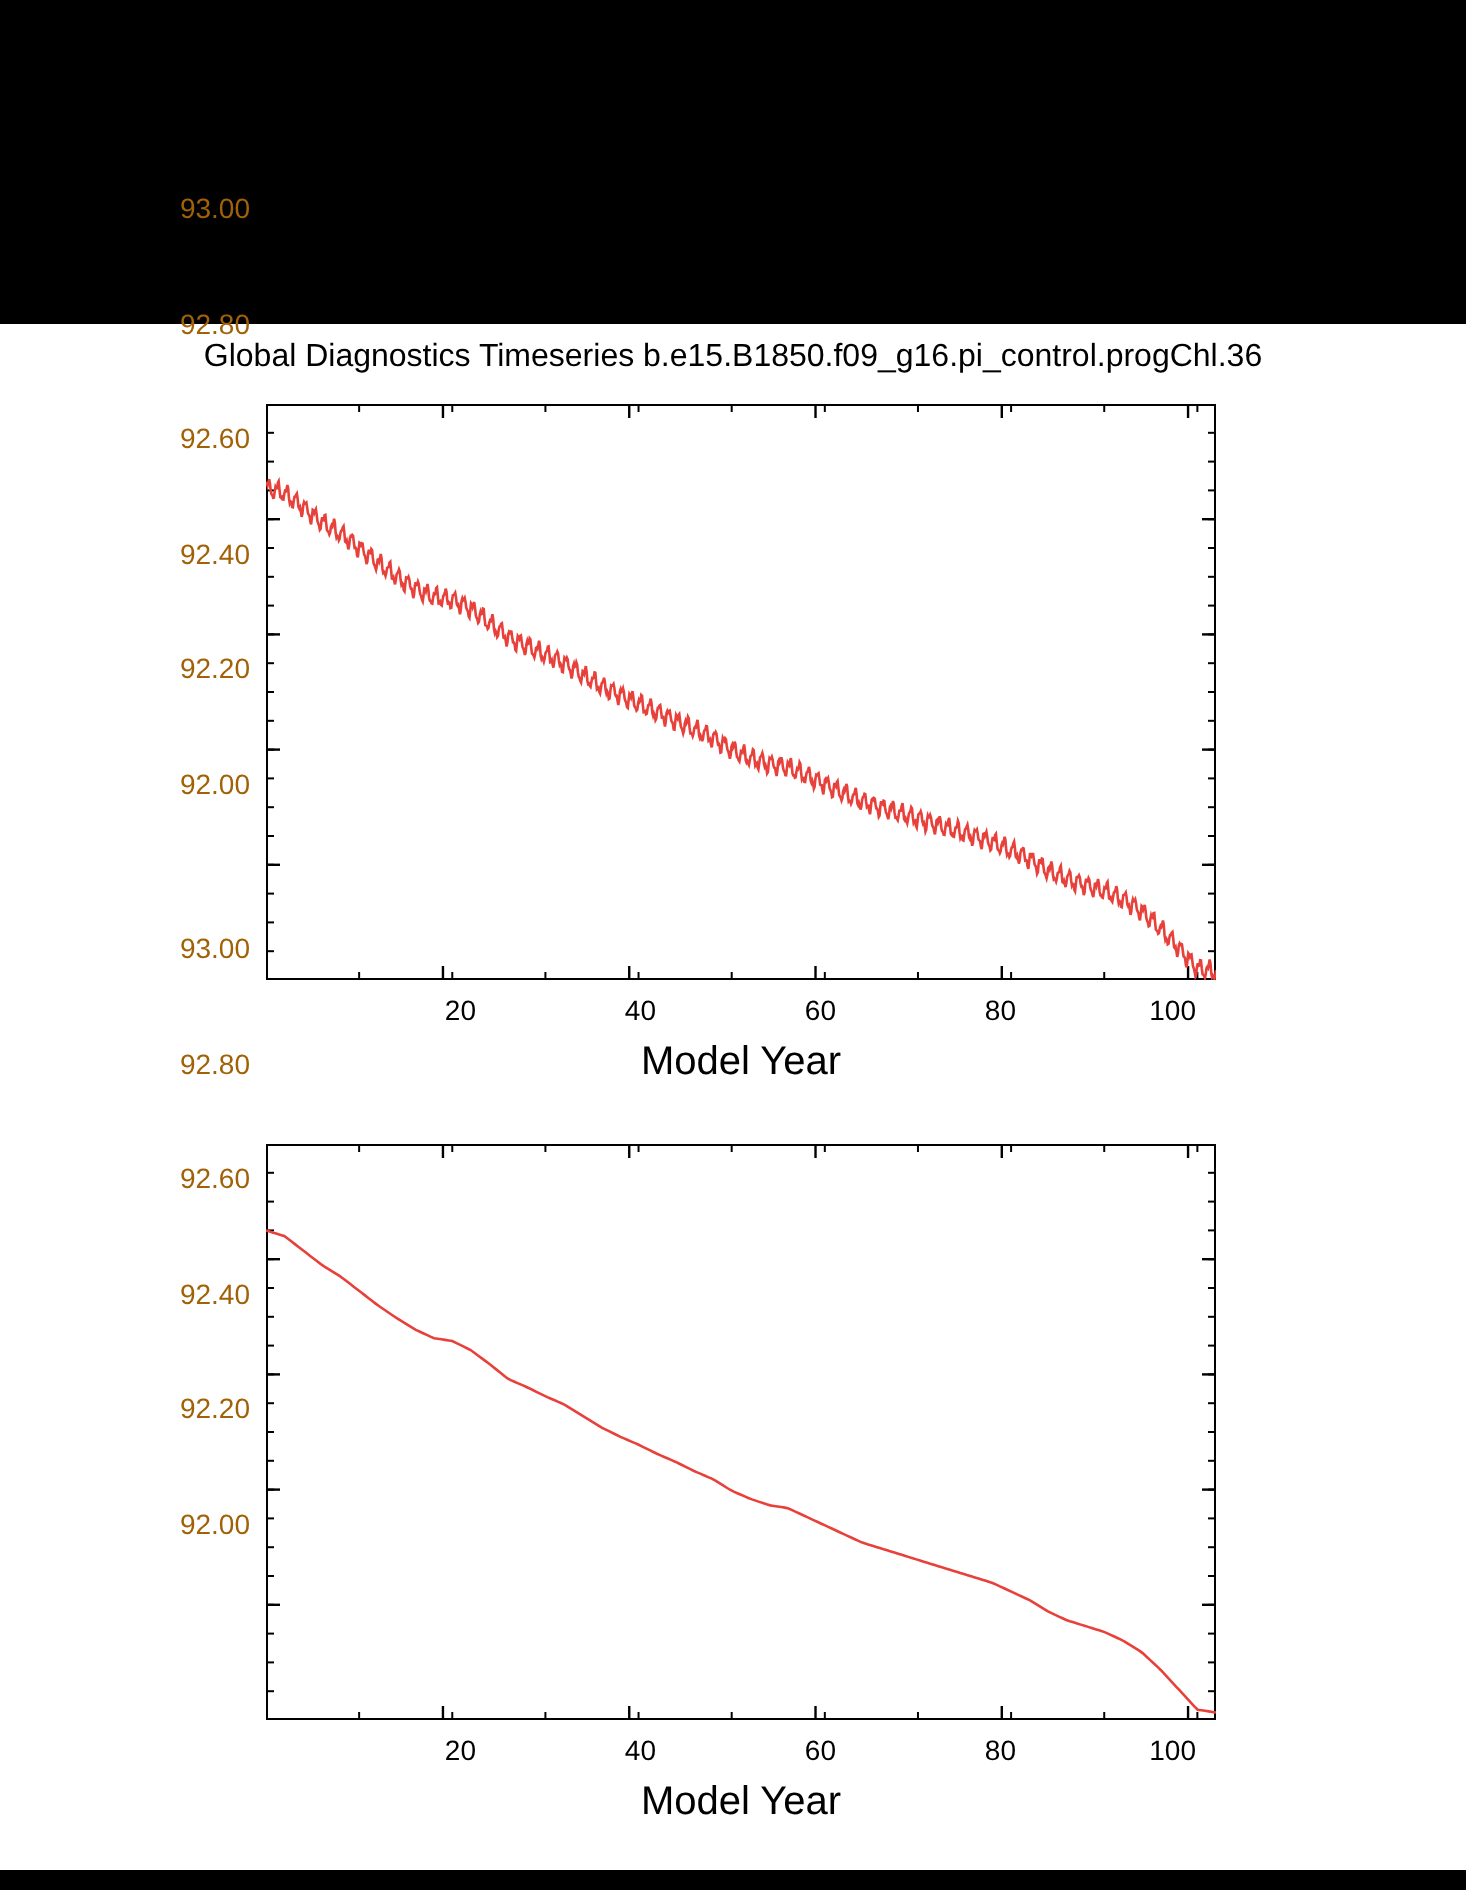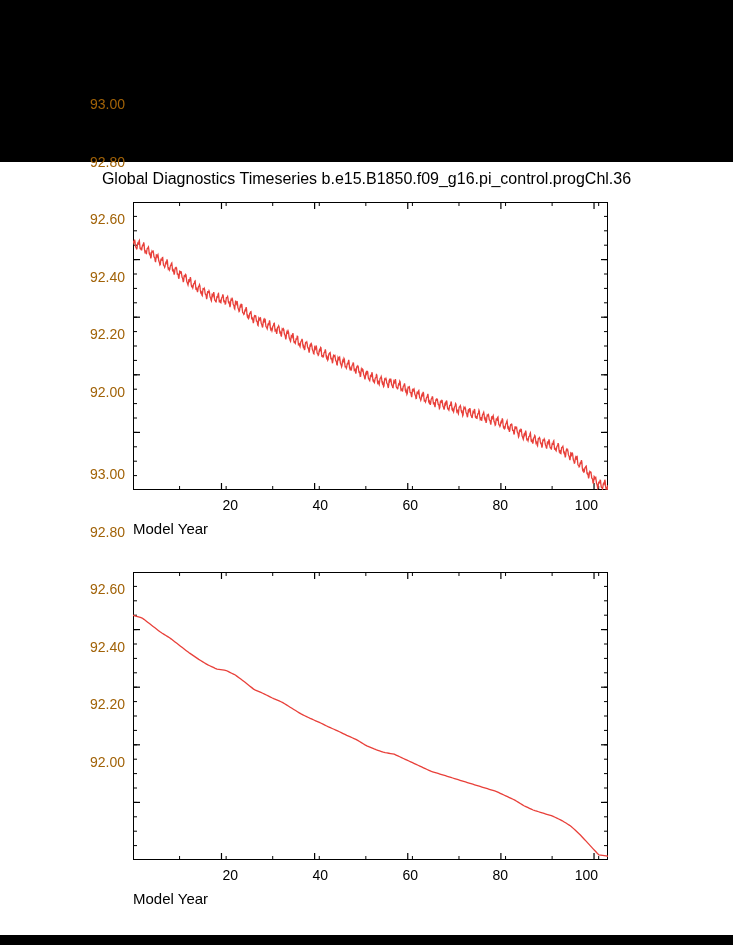--- a/index.html
+++ b/index.html
@@ -46,22 +46,22 @@
     height: 288px;
     border: 1.3px solid #000000;
     box-sizing: border-box;
     background: #ffffff;
   }
   .xlabel {
     position: absolute;
     left: 133px;
     top: 328px;
     width: 475px;
-    text-align: left;
-    font-size: 15px;
+    text-align: center;
+    font-size: 20px;
     color: #000000;
   }
   .ytick {
     position: absolute;
     width: 70px;
     text-align: right;
     font-size: 14px;
     color: #a16207;
   }
   .xtick {

